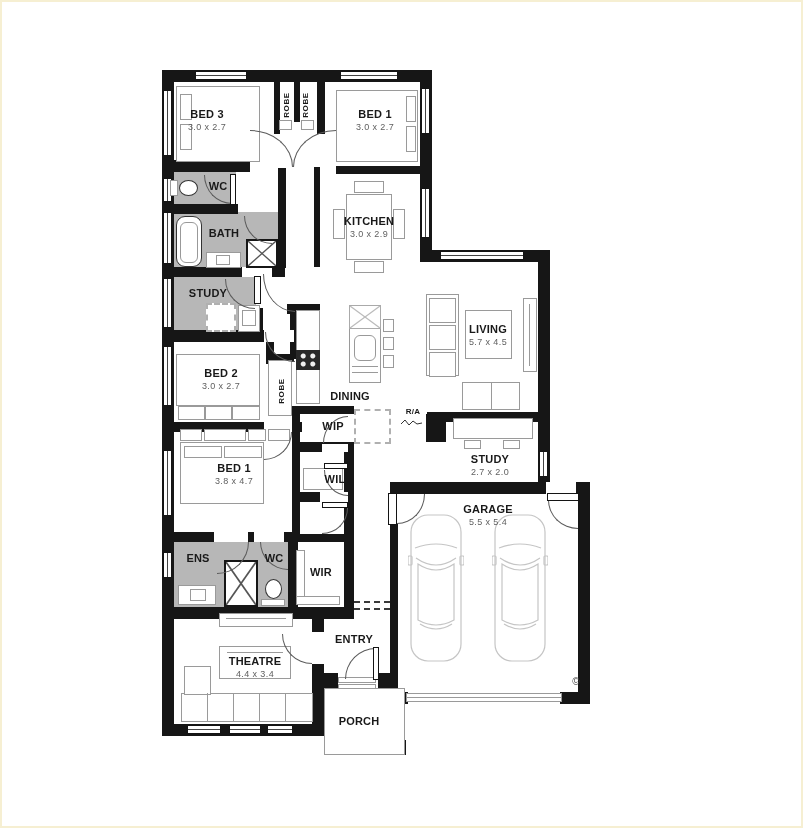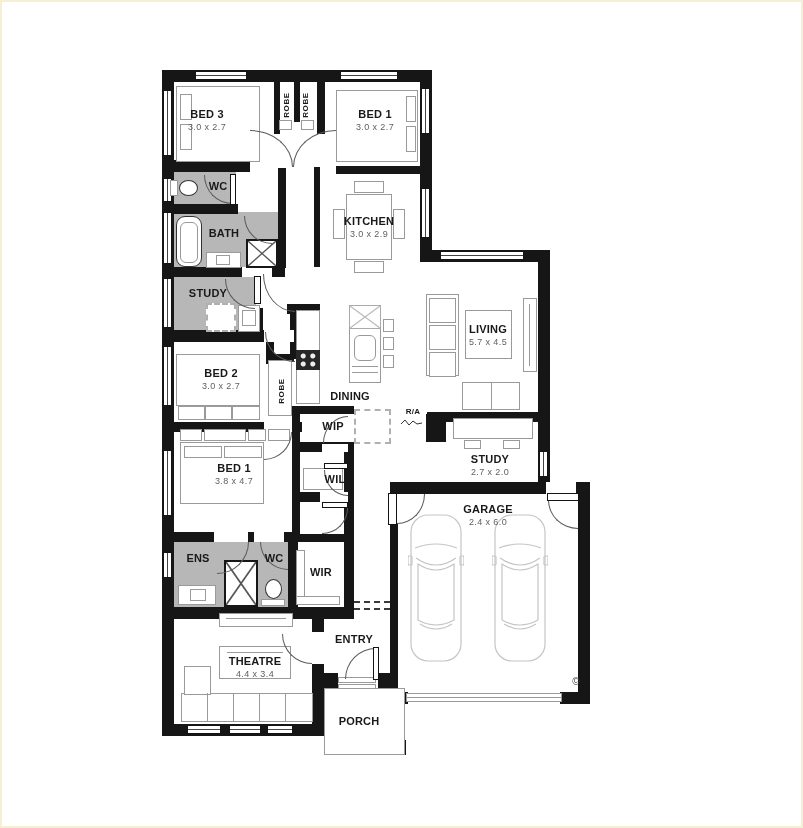--- a/index.html
+++ b/index.html
@@ -108,21 +108,21 @@
       <div class="rn">ENS</div>
     </div>
     <div class="lbl" style="left:272px;top:556px">
       <div class="rn">WC</div>
     </div>
     <div class="lbl" style="left:319px;top:570px">
       <div class="rn">WIR</div>
     </div>
     <div class="lbl" style="left:486px;top:513px">
       <div class="rn">GARAGE</div>
-      <div class="rd">2.4 x 6.0</div>
+      <div class="rd">5.5 x 5.4</div>
     </div>
     <div class="lbl" style="left:253px;top:665px">
       <div class="rn">THEATRE</div>
       <div class="rd">4.4 x 3.4</div>
     </div>
     <div class="lbl" style="left:352px;top:637px">
       <div class="rn">ENTRY</div>
     </div>
     <div class="lbl" style="left:357px;top:719px">
       <div class="rn">PORCH</div>

